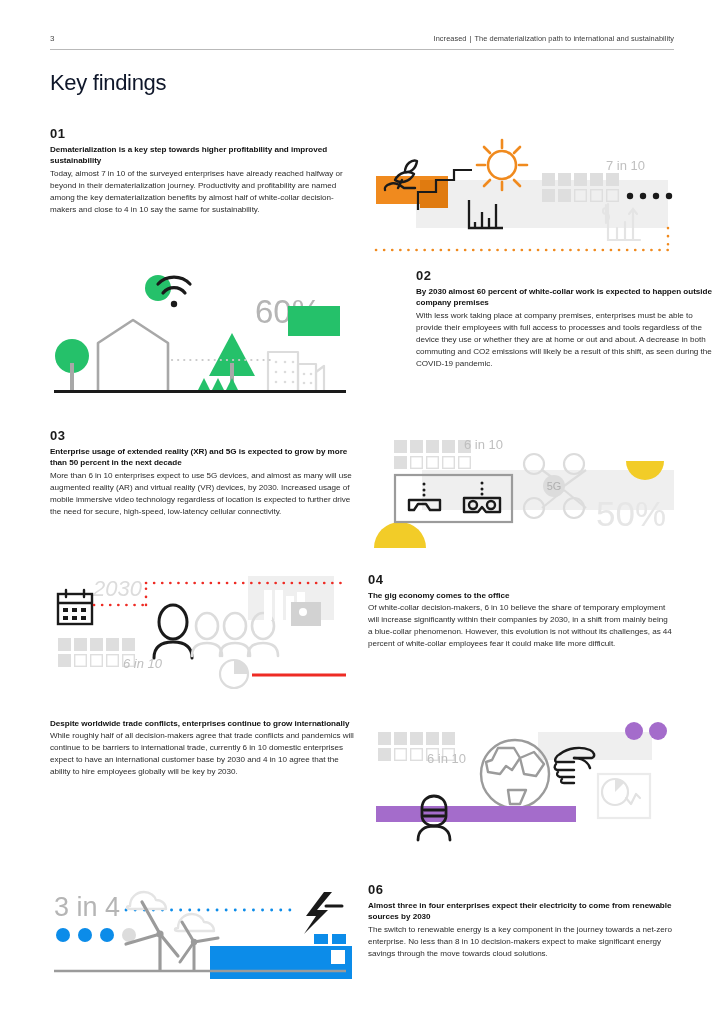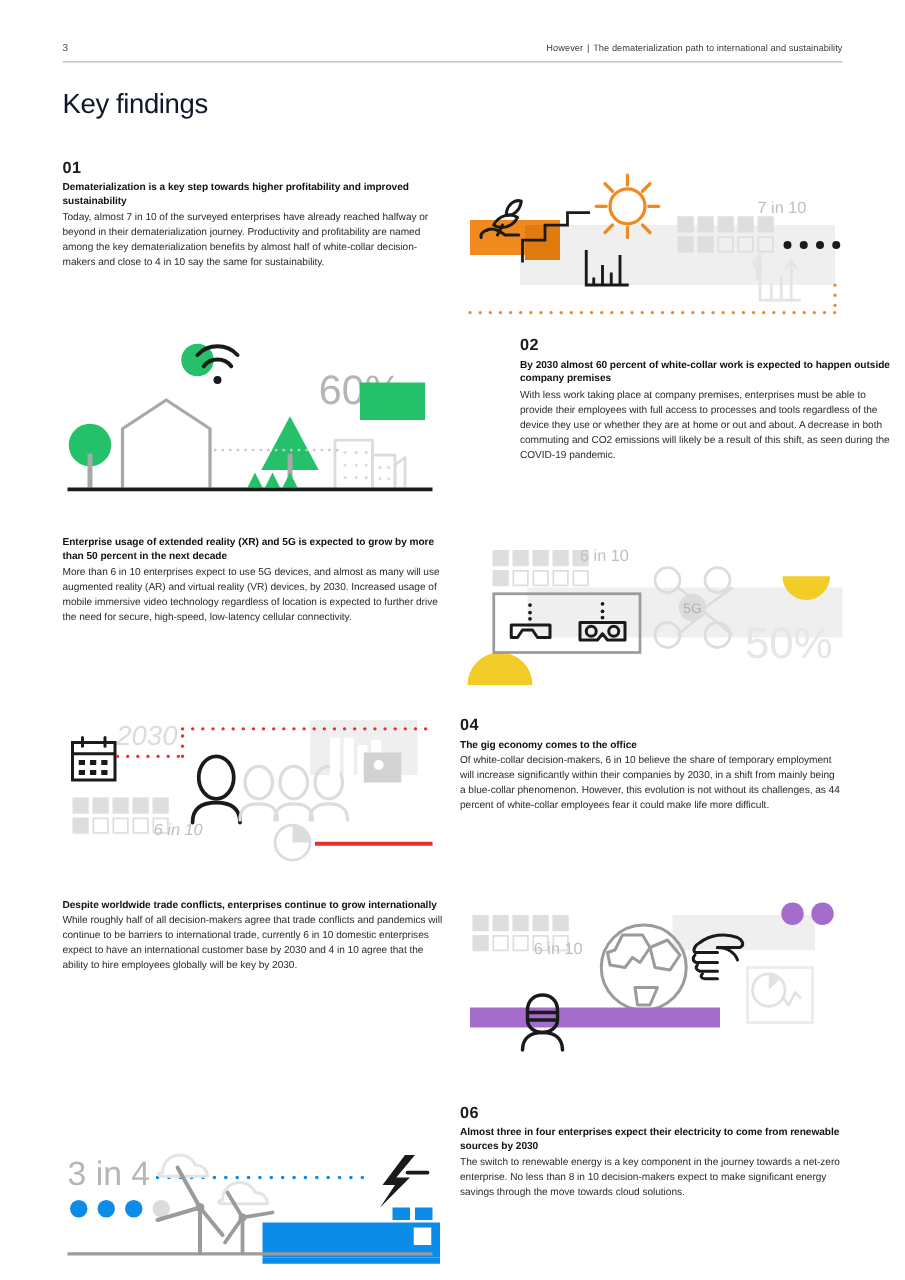--- a/index.html
+++ b/index.html
@@ -52,51 +52,52 @@
   .b05 { left: 50px;  top: 718px; }
   .b06 { left: 368px; top: 882px; }
 
   
   .ill { position: absolute; }
   .i01 { left: 368px; top: 128px; width: 306px; height: 128px; }
   .i02 { left: 50px;  top: 268px; width: 306px; height: 140px; }
   .i03 { left: 368px; top: 428px; width: 306px; height: 120px; }
   .i04 { left: 50px;  top: 572px; width: 306px; height: 118px; font-style: italic; }
   .i05 { left: 368px; top: 712px; width: 306px; height: 128px; }
-  .i06 { left: 50px;  top: 884px; width: 306px; height: 104px; margin-top: 32px; }
+  .i06 { left: 50px;  top: 884px; width: 306px; height: 104px; }
 
   svg { display: block; overflow: visible; }
 </style>
 </head>
 <body>
 
 <div class="page">
 
   <div class="hdr">
     <div class="hdr-page">3</div>
     <div class="hdr-right">
-      <span>However</span><span class="hdr-sep">|</span><span>The dematerialization path to international and sustainability</span>
+      <span>Increased</span><span class="hdr-sep">|</span><span>The dematerialization path to international and sustainability</span>
     </div>
   </div>
 
   <h1 class="title">Key findings</h1>
 
   <div class="block b01">
     <div class="num">01</div>
     <div class="lead">Dematerialization is a key step towards higher profitability and improved sustainability</div>
     <div class="body">Today, almost 7 in 10 of the surveyed enterprises have already reached halfway or beyond in their dematerialization journey. Productivity and profitability are named among the key dematerialization benefits by almost half of white-collar decision-makers and close to 4 in 10 say the same for sustainability.</div>
   </div>
 
   <div class="block b02">
     <div class="num">02</div>
     <div class="lead">By 2030 almost 60 percent of white-collar work is expected to happen outside company premises</div>
     <div class="body">With less work taking place at company premises, enterprises must be able to provide their employees with full access to processes and tools regardless of the device they use or whether they are at home or out and about. A decrease in both commuting and CO2 emissions will likely be a result of this shift, as seen during the COVID-19 pandemic.</div>
   </div>
 
   <div class="block b03">
+    <div class="num">03</div>
     <div class="lead">Enterprise usage of extended reality (XR) and 5G is expected to grow by more than 50 percent in the next decade</div>
     <div class="body">More than 6 in 10 enterprises expect to use 5G devices, and almost as many will use augmented reality (AR) and virtual reality (VR) devices, by 2030. Increased usage of mobile immersive video technology regardless of location is expected to further drive the need for secure, high-speed, low-latency cellular connectivity.</div>
   </div>
 
   <div class="block b04">
     <div class="num">04</div>
     <div class="lead">The gig economy comes to the office</div>
     <div class="body">Of white-collar decision-makers, 6 in 10 believe the share of temporary employment will increase significantly within their companies by 2030, in a shift from mainly being a blue-collar phenomenon. However, this evolution is not without its challenges, as 44 percent of white-collar employees fear it could make life more difficult.</div>
   </div>
 

